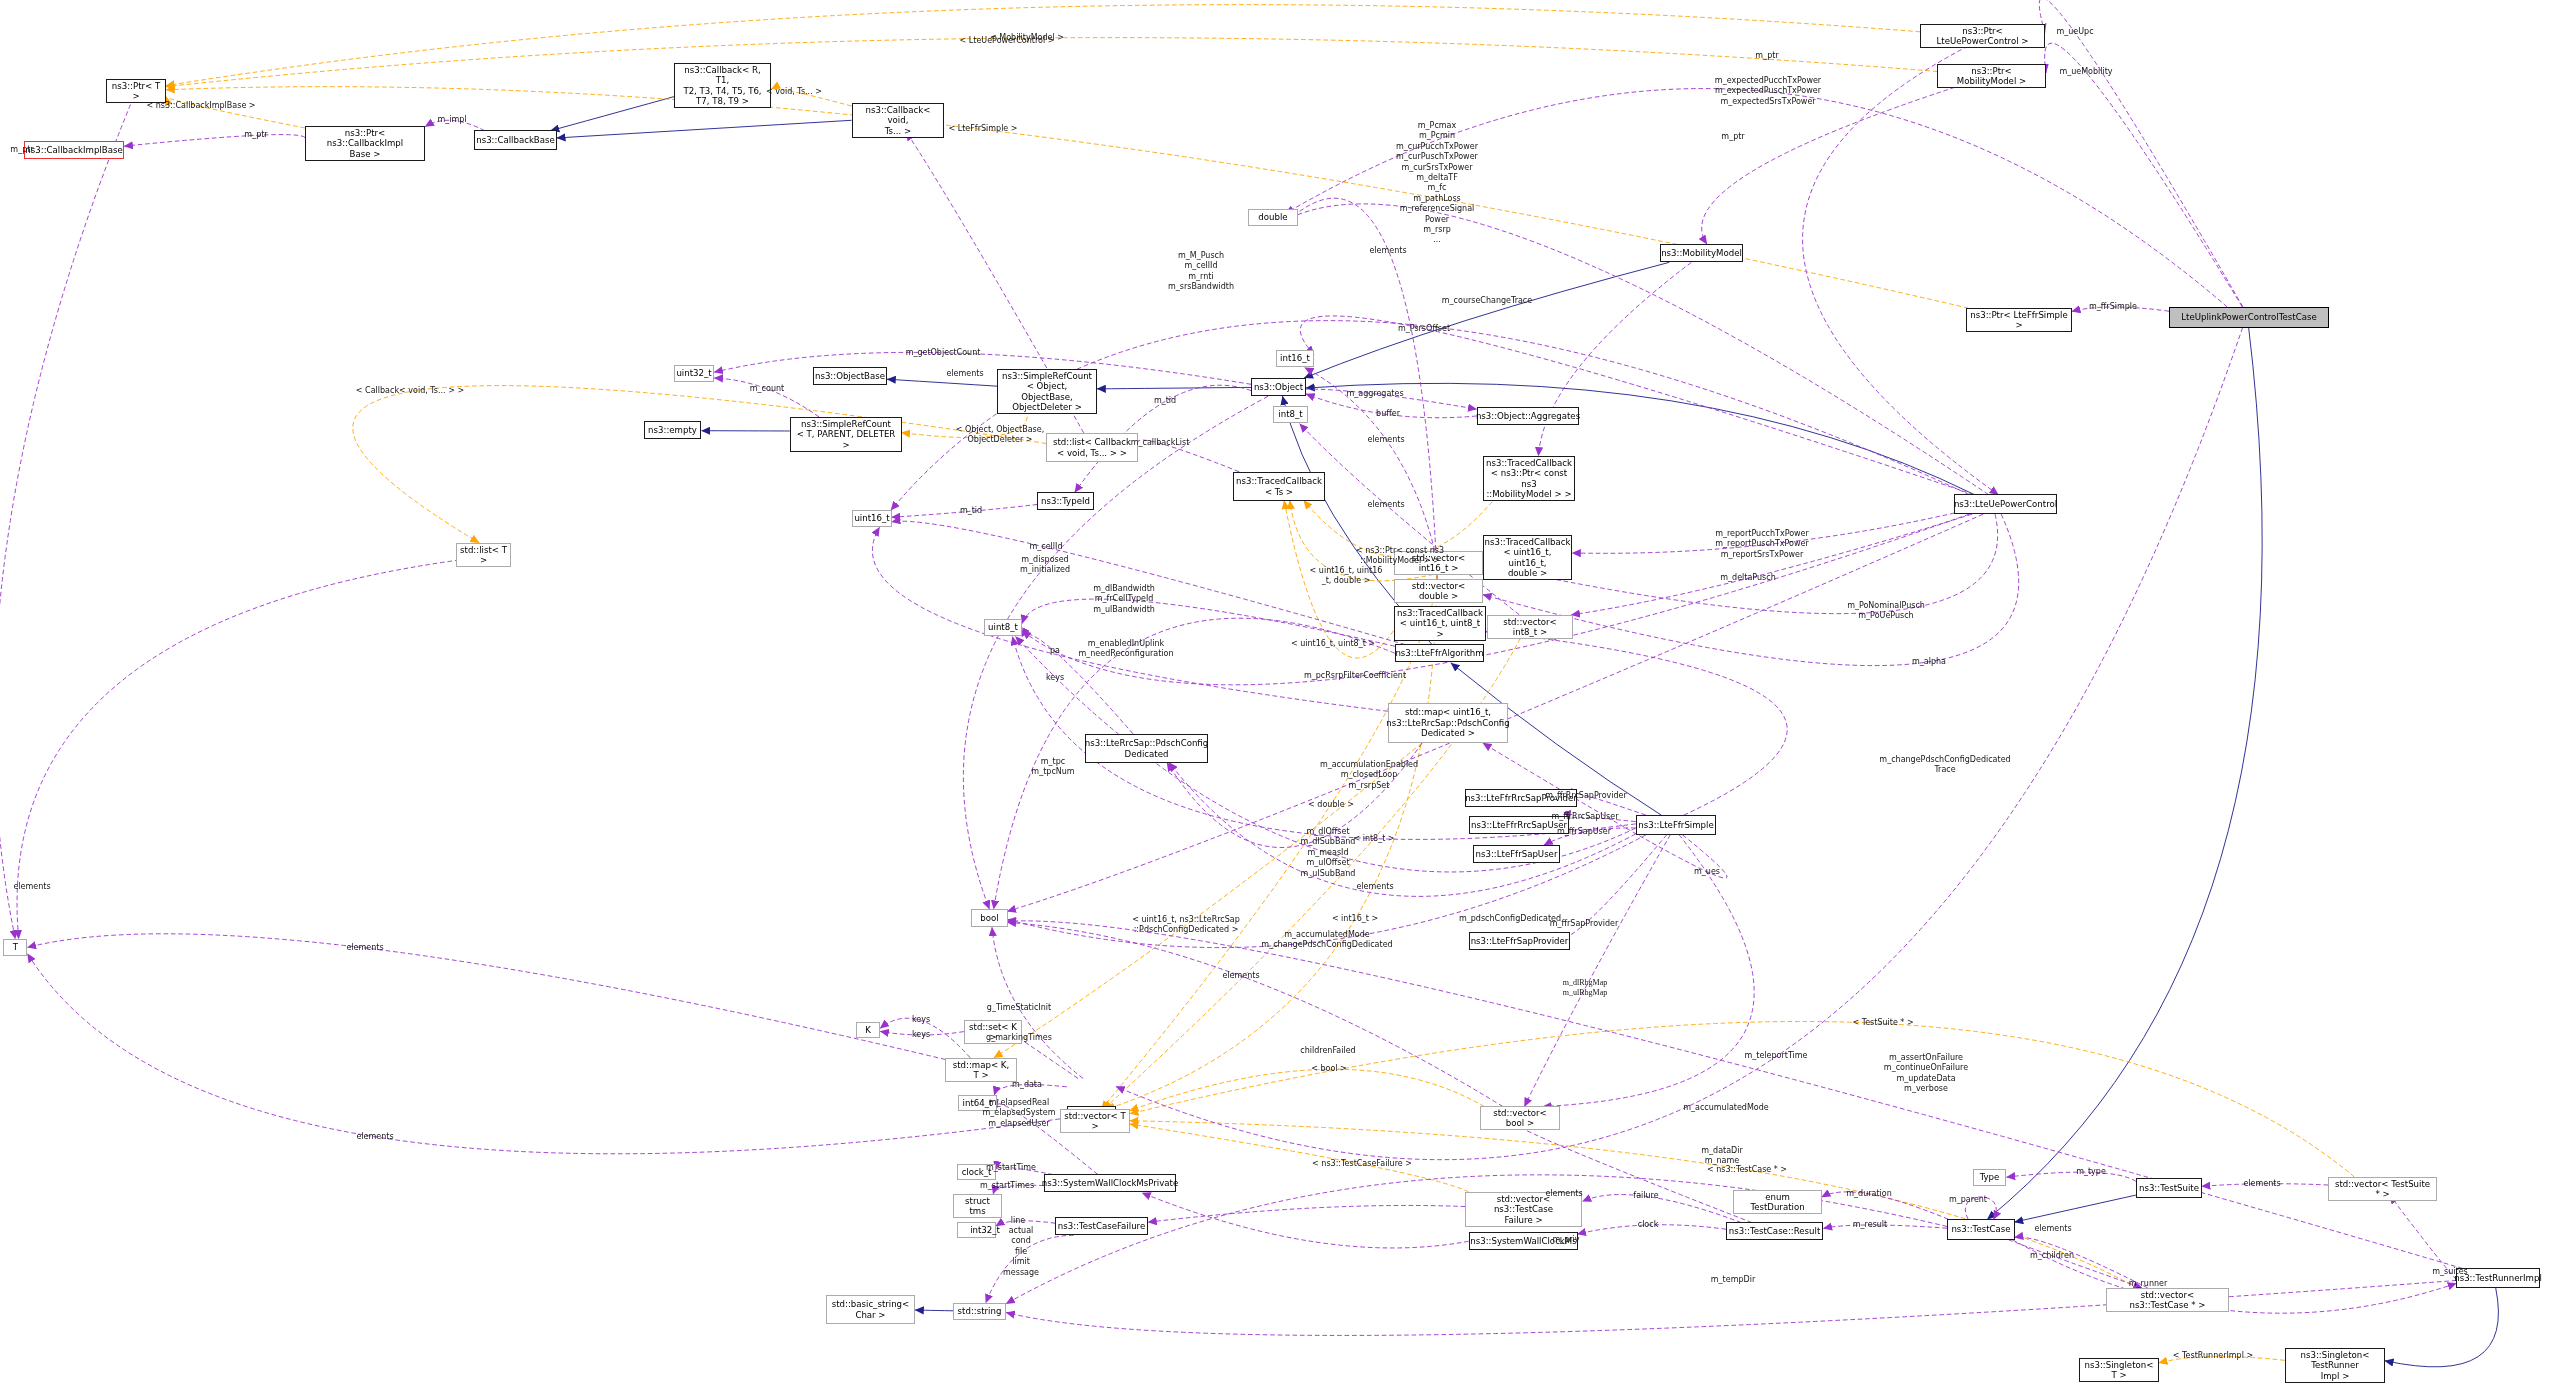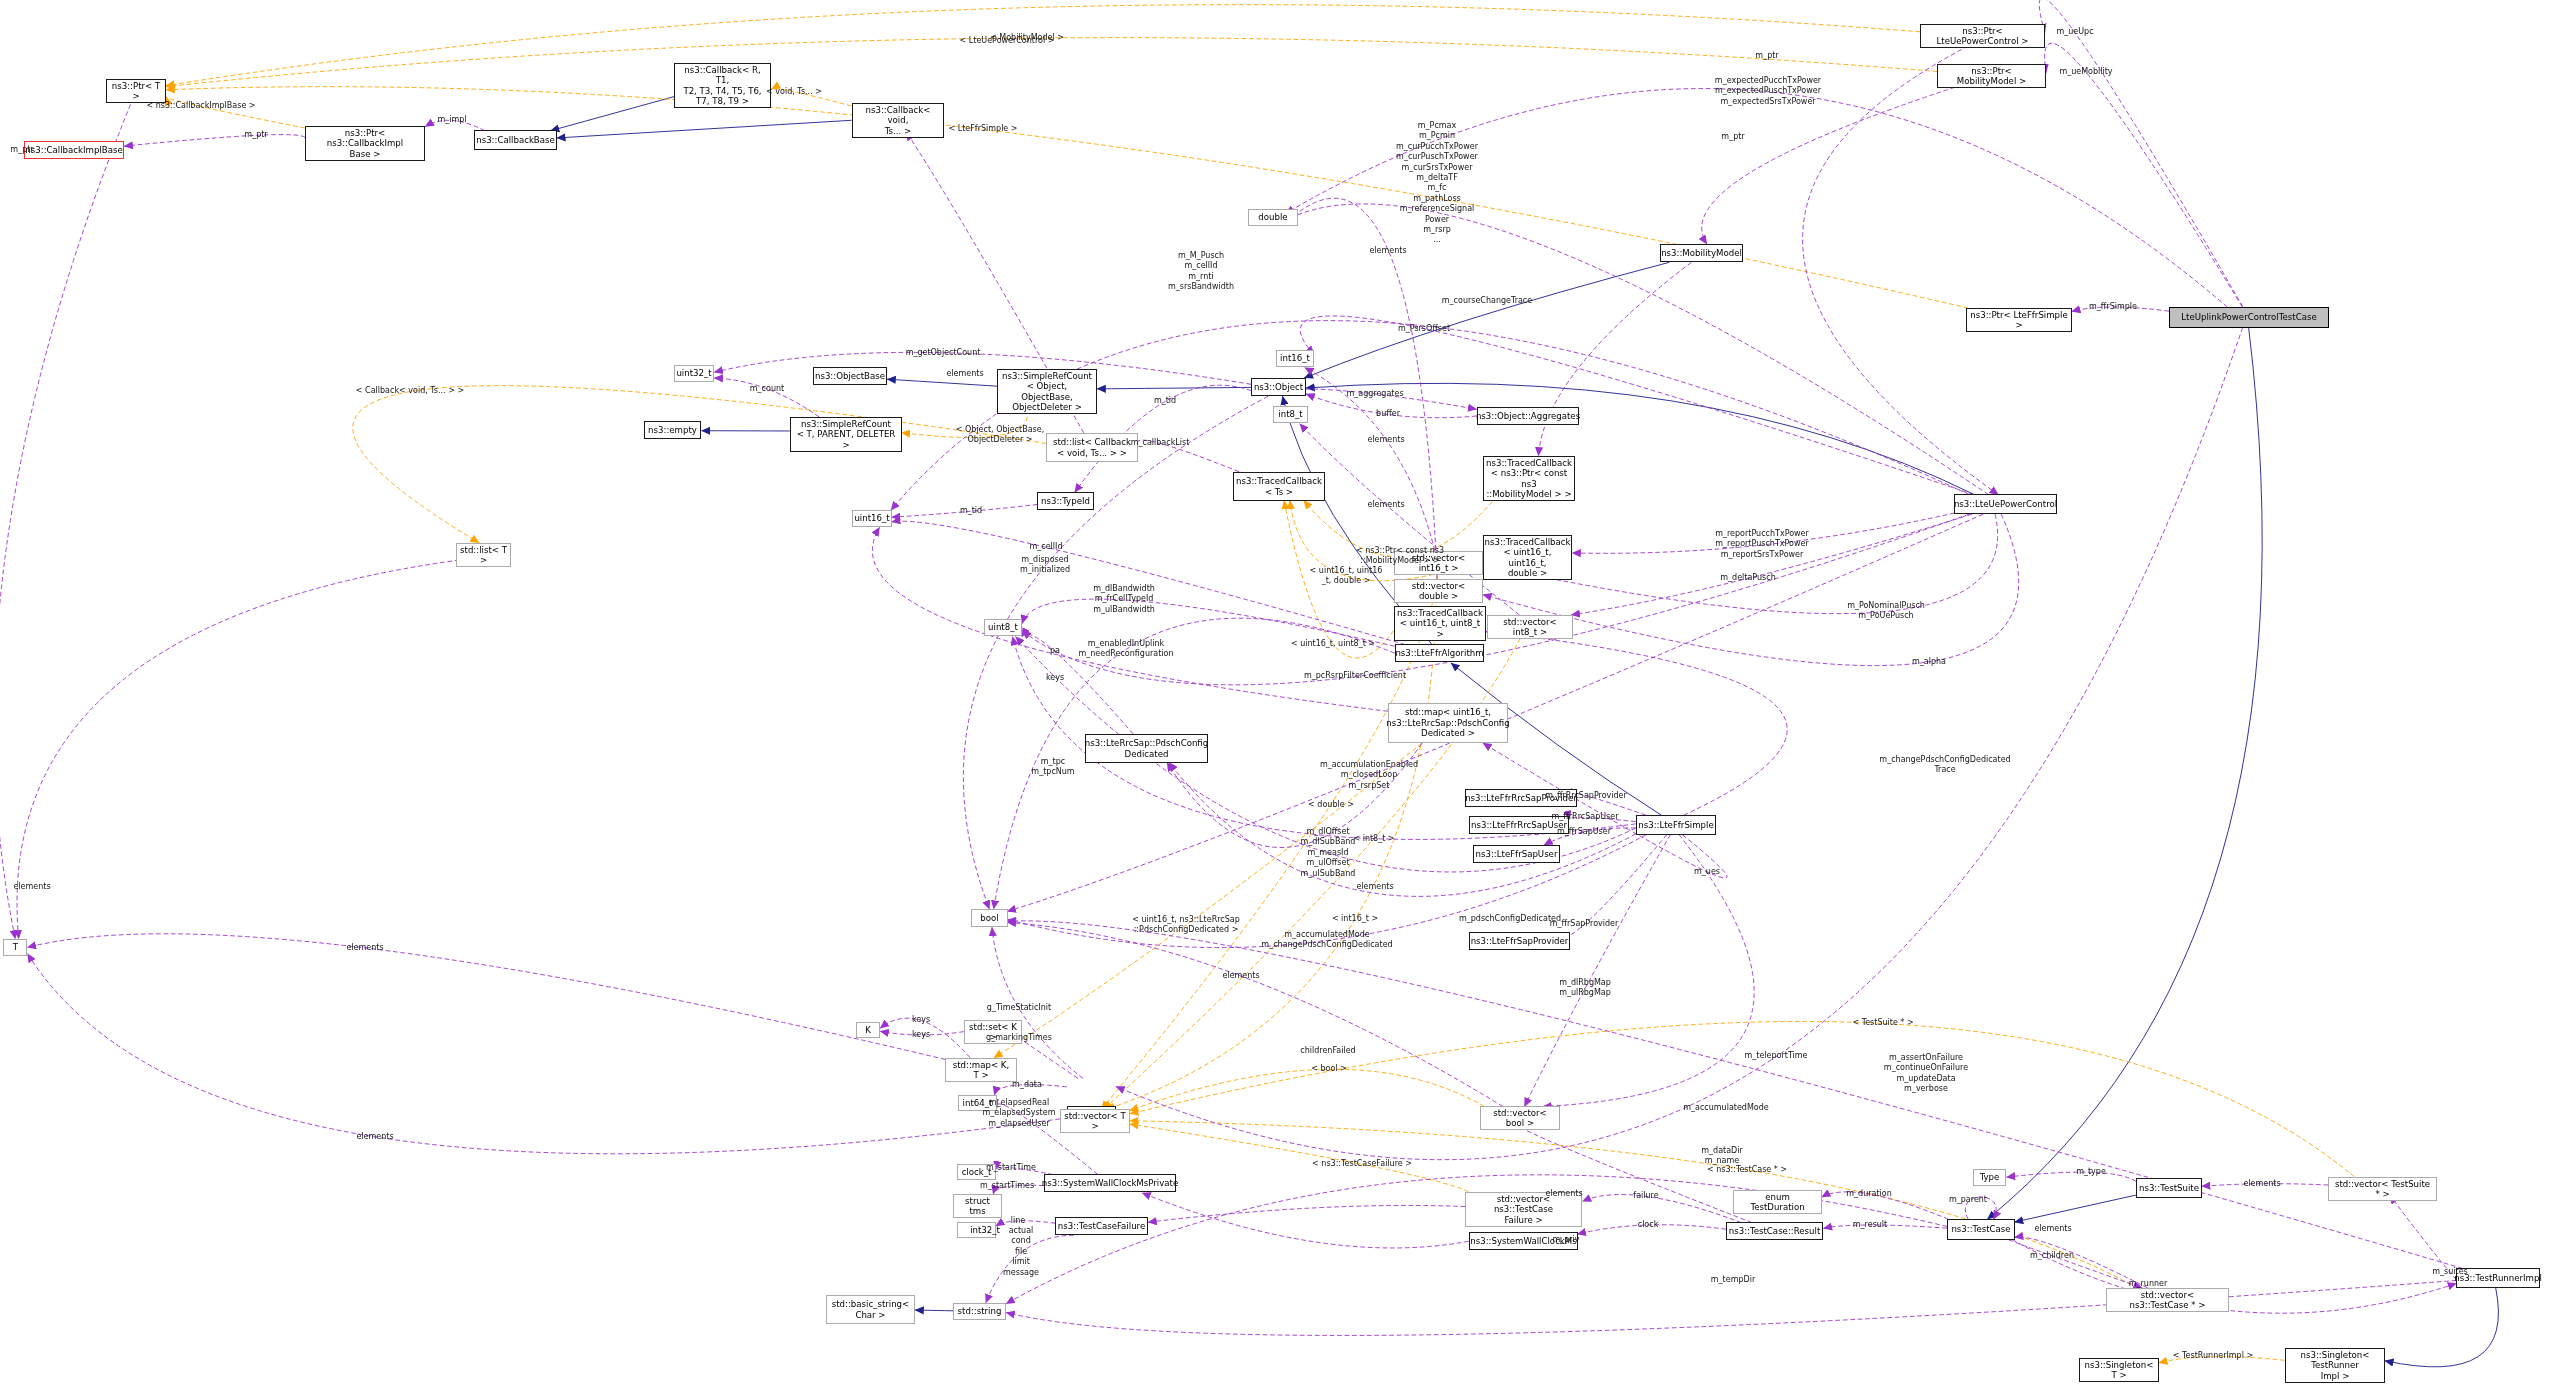--- a/index.html
+++ b/index.html
@@ -305,21 +305,21 @@
       <div class="edge-label" style="left: 1369px; top: 776px;">m_accumulationEnabled
 m_closedLoop
 m_rsrpSet</div>
       <div class="edge-label" style="left: 1945px; top: 765px;">m_changePdschConfigDedicated
 Trace</div>
       <div class="edge-label" style="left: 1707px; top: 872px;">m_ues</div>
       <div class="edge-label" style="left: 1586px; top: 796px;">m_ffrRrcSapProvider</div>
       <div class="edge-label" style="left: 1585px; top: 817px;">m_ffrRrcSapUser</div>
       <div class="edge-label" style="left: 1584px; top: 832px;">m_ffrSapUser</div>
       <div class="edge-label" style="left: 1584px; top: 924px;">m_ffrSapProvider</div>
-      <div class="edge-label" style="left: 1585px; top: 988px;">m_dlRbgMap
+      <div class="edge-label" style="left: 1585px; top: 988px; font-family: Liberation Serif, serif;">m_dlRbgMap
 m_ulRbgMap</div>
       <div class="edge-label" style="left: 1726px; top: 1108px;">m_accumulatedMode</div>
       <div class="edge-label" style="left: 1328px; top: 853px;">m_dlOffset
 m_dlSubBand
 m_measId
 m_ulOffset
 m_ulSubBand</div>
       <div class="edge-label" style="left: 1053px; top: 767px;">m_tpc
 m_tpcNum</div>
       <div class="edge-label" style="left: 1510px; top: 919px;">m_pdschConfigDedicated</div>

